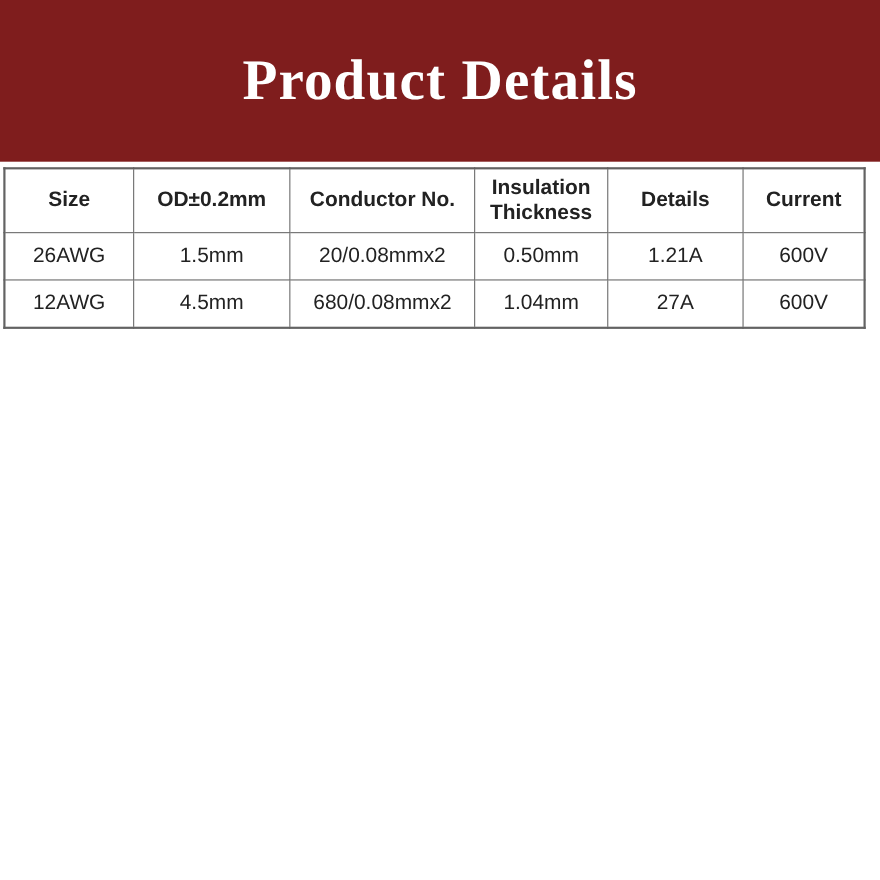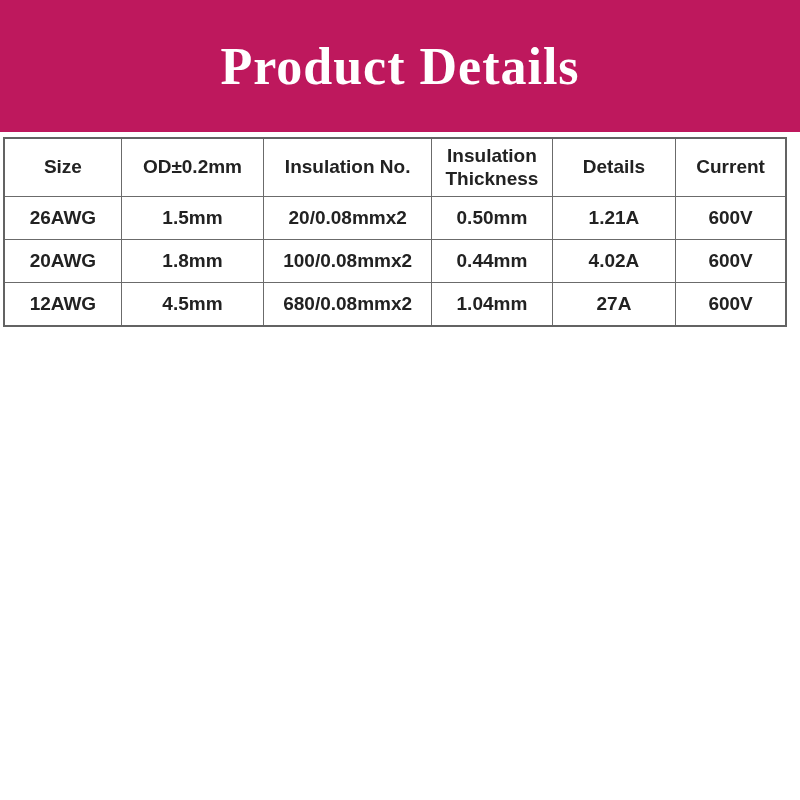--- a/index.html
+++ b/index.html
@@ -8,22 +8,22 @@
     background: #ffffff;
   }
   body {
     width: 800px;
     height: 800px;
     position: relative;
     font-family: "Liberation Sans", sans-serif;
   }
   .banner {
     width: 800px;
-    height: 132px;
-    background: #be185d;
+    height: 147px;
+    background: #7f1d1d;
     display: flex;
     align-items: center;
     justify-content: center;
   }
   .banner .page-title {
     margin: 0;
     font-family: "Liberation Serif", serif;
     font-weight: 700;
     font-size: 52px;
     letter-spacing: 1px;
@@ -35,21 +35,21 @@
     width: 784px;
     margin: 5px 0 0 3px;
     border: 2px solid #636363;
   }
   .spec-table th,
   .spec-table td {
     border: 1px solid #6b6b6b;
     text-align: center;
     vertical-align: middle;
     font-family: "Liberation Sans", sans-serif;
-    font-weight: 700;
+    font-weight: 400;
     font-size: 19px;
     color: #222222;
     padding: 0 4px;
     overflow: hidden;
   }
   .spec-table thead th {
     height: 57px;
     line-height: 1.2;
     font-weight: 700;
   }
@@ -76,44 +76,36 @@
     <col class="col-od">
     <col class="col-conductor">
     <col class="col-insul">
     <col class="col-current">
     <col class="col-voltage">
   </colgroup>
   <thead>
     <tr>
       <th>Size</th>
       <th>OD±0.2mm</th>
-      <th>Insulation No.</th>
+      <th>Conductor No.</th>
       <th>Insulation Thickness</th>
       <th>Details</th>
       <th>Current</th>
     </tr>
   </thead>
   <tbody>
       <tr>
         <td>26AWG</td>
         <td>1.5mm</td>
         <td>20/0.08mmx2</td>
         <td>0.50mm</td>
         <td>1.21A</td>
         <td>600V</td>
       </tr>
       <tr>
-        <td>20AWG</td>
-        <td>1.8mm</td>
-        <td>100/0.08mmx2</td>
-        <td>0.44mm</td>
-        <td>4.02A</td>
-        <td>600V</td>
-      </tr>
-      <tr>
         <td>12AWG</td>
         <td>4.5mm</td>
         <td>680/0.08mmx2</td>
         <td>1.04mm</td>
         <td>27A</td>
         <td>600V</td>
       </tr>
     </tbody>
 </table>
 

